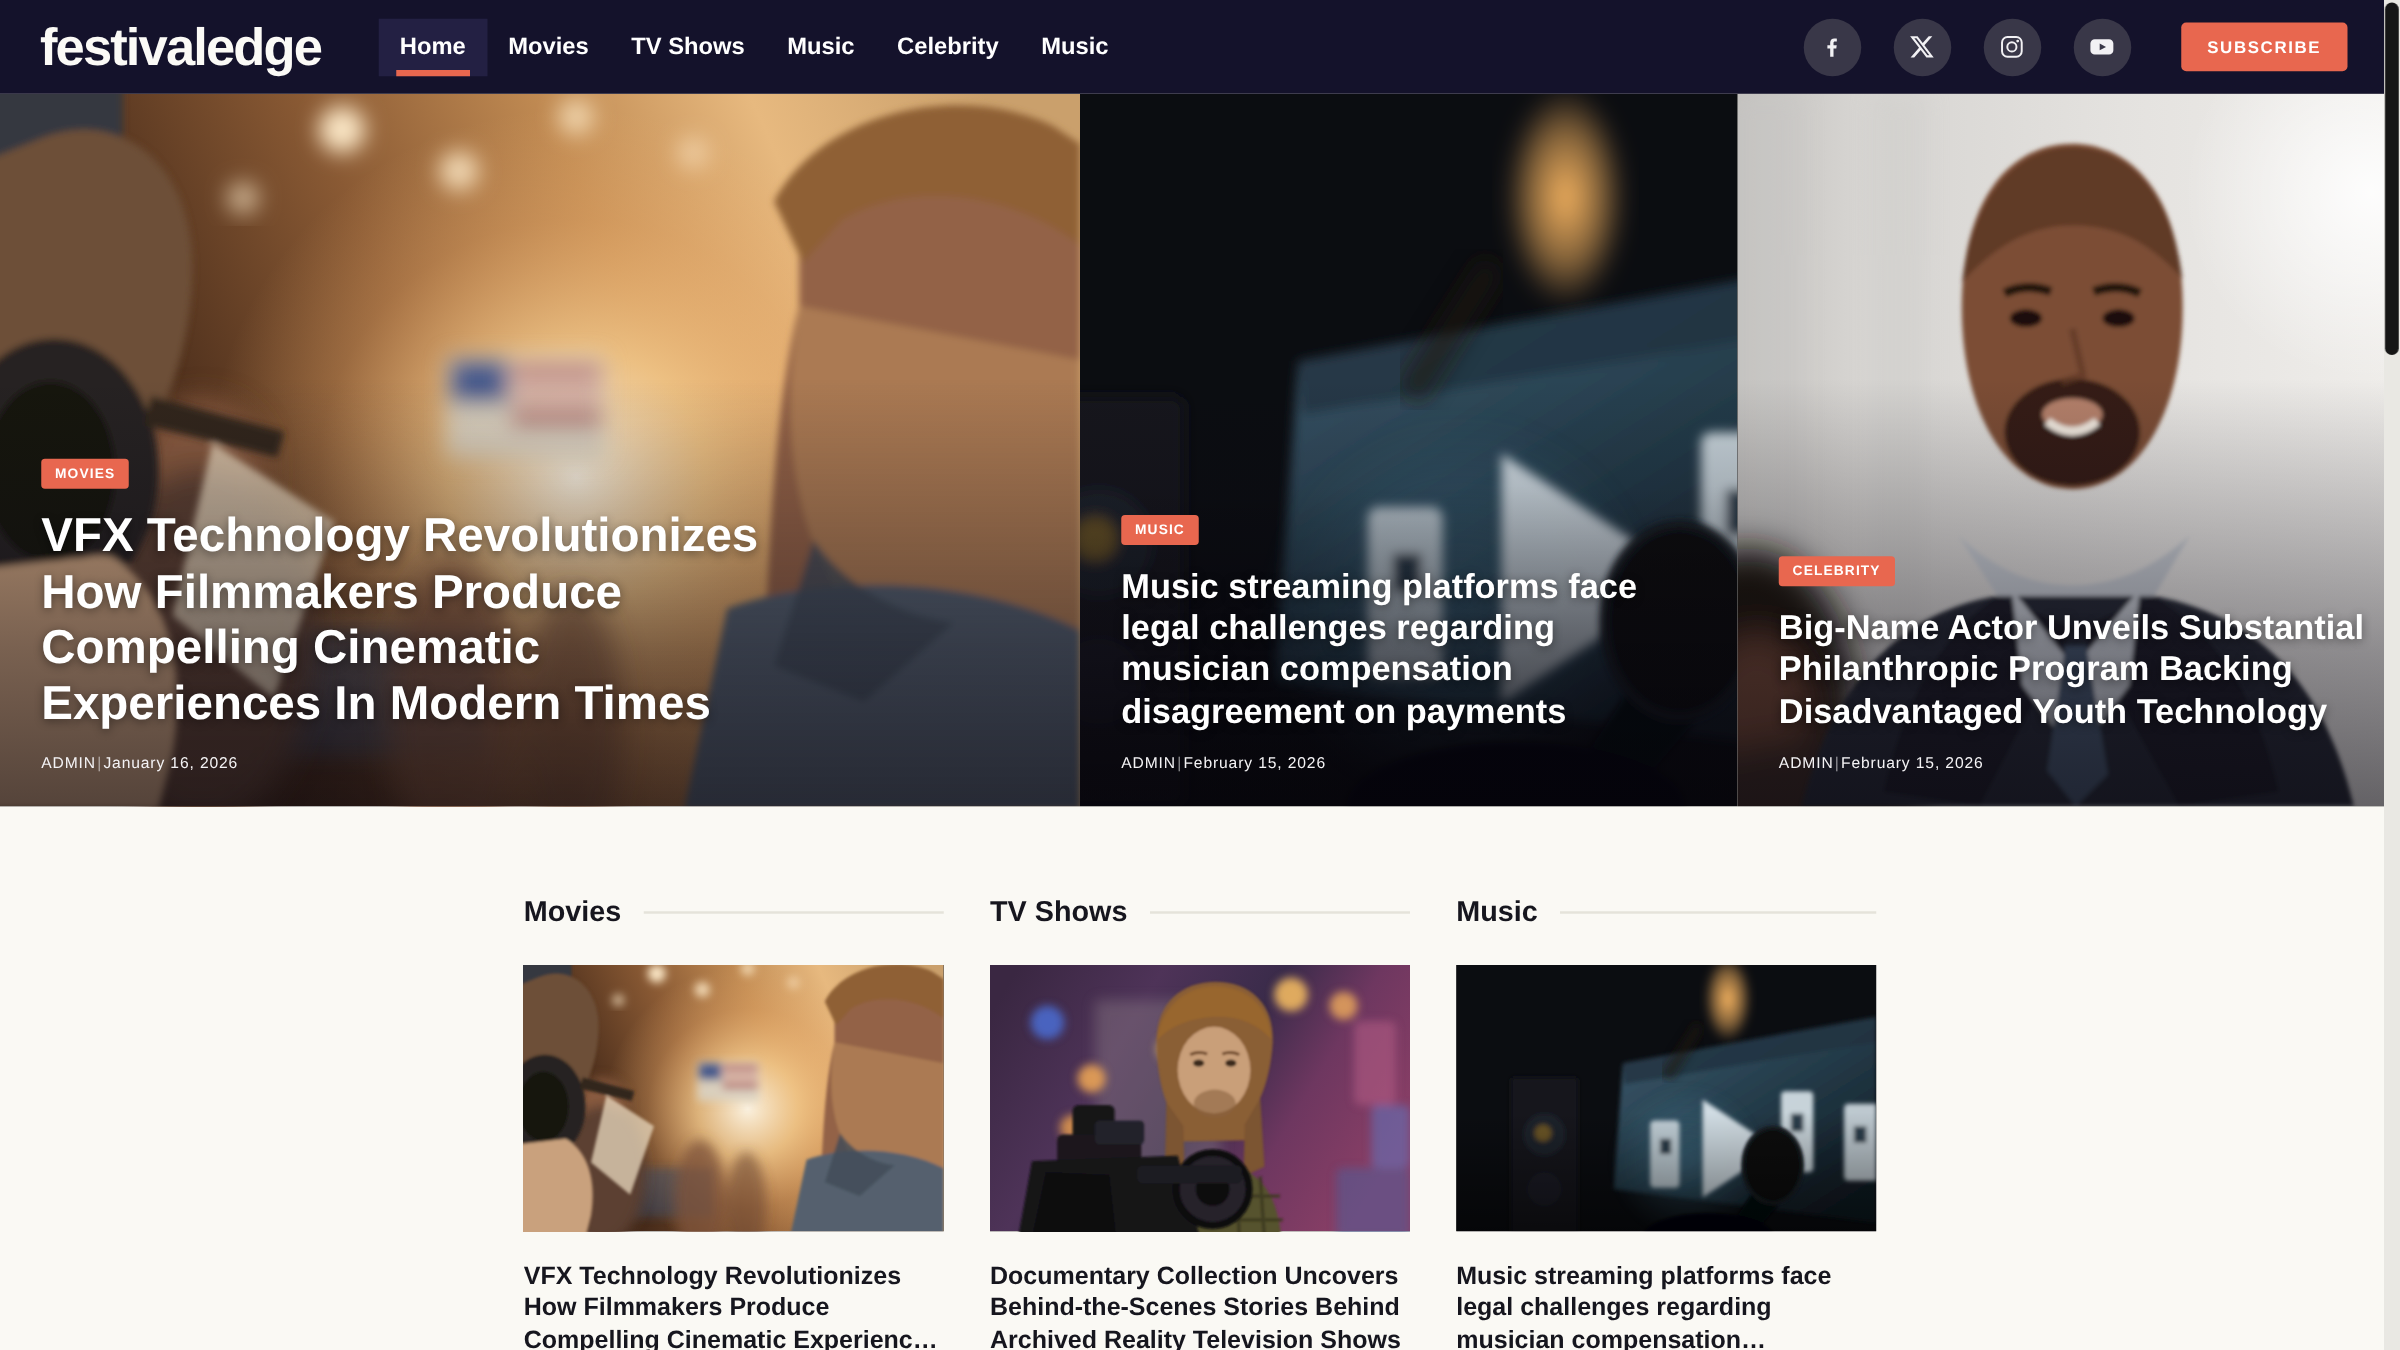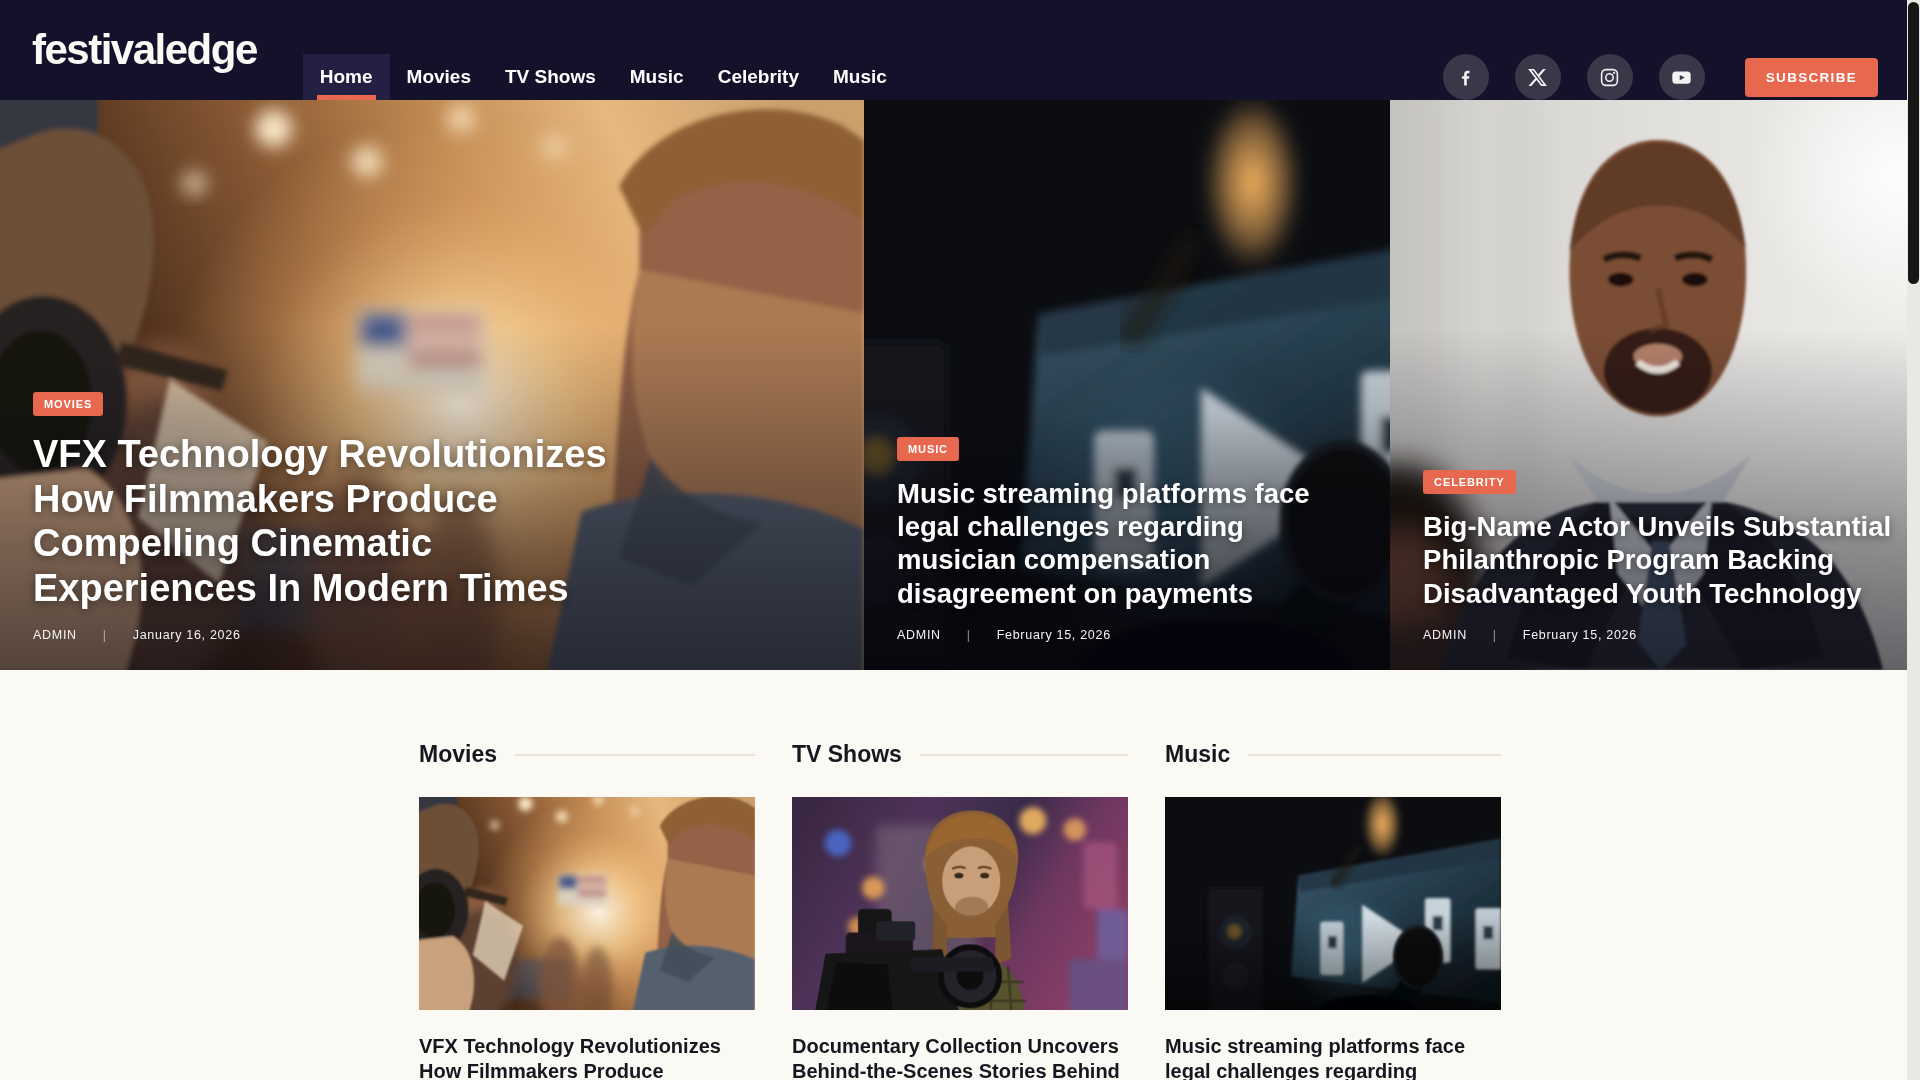--- a/index.html
+++ b/index.html
@@ -12,22 +12,22 @@
     --line:#e5e3da;
   }
   *{box-sizing:border-box;}
   html,body{margin:0;padding:0;}
   body{
     width:1920px;height:1080px;overflow:hidden;position:relative;
     font-family:"Liberation Sans",sans-serif;background:var(--page-bg);
   }
   
   .site-header{
-    height:100px;background:var(--header-bg);
-    display:flex;align-items:flex-end;padding:0 42px 0 32px;position:relative;z-index:5;
+    height:75px;background:var(--header-bg);
+    display:flex;align-items:center;padding:0 42px 0 32px;position:relative;z-index:5;
   }
   .logo{align-self:center;color:#fbfaf6;font-size:42px;font-weight:bold;letter-spacing:-1.5px;cursor:pointer;}
   .main-nav{display:flex;margin-left:46px;}
   .nav-item{
     display:flex;align-items:center;padding:12px 17px;position:relative;
     color:#ffffff;font-size:19px;font-weight:bold;cursor:pointer;white-space:nowrap;
   }
   .nav-item.active{background:var(--header-active);}
   .nav-item.active::after{
     content:"";position:absolute;left:14px;right:14px;bottom:0;height:5px;background:var(--accent);
@@ -54,21 +54,21 @@
   .badge{
     display:inline-block;background:var(--accent);color:#fff;border-radius:3px;
     font-size:11px;font-weight:bold;letter-spacing:.9px;padding:6px 11px;
   }
   .hero-title{
     font-weight:bold;color:#fff;margin:16px 0 18px;
     text-shadow:0 2px 8px rgba(0,0,0,.45);
   }
   .hero-item.main .hero-title{font-size:38px;line-height:1.17;max-width:625px;}
   .hero-item.side .hero-title{font-size:27.5px;line-height:1.21;}
-  .meta{display:flex;align-items:center;gap:26px;font-size:12.5px;letter-spacing:.7px;color:#f4f3f5;}
+  .meta{display:flex;align-items:center;gap:1px;font-size:12.5px;letter-spacing:.7px;color:#f4f3f5;}
   .meta .sep{opacity:.55;}
   
   .sections{
     width:1082px;margin:0 auto;padding-top:71px;
     display:grid;grid-template-columns:repeat(3,1fr);column-gap:37px;
   }
   .sec-head{display:flex;align-items:center;}
   .sec-title{font-size:23px;font-weight:bold;color:var(--ink);margin:0;}
   .sec-line{flex:1;height:2px;background:var(--line);margin-left:18px;}
   .card{margin-top:29px;cursor:pointer;}

